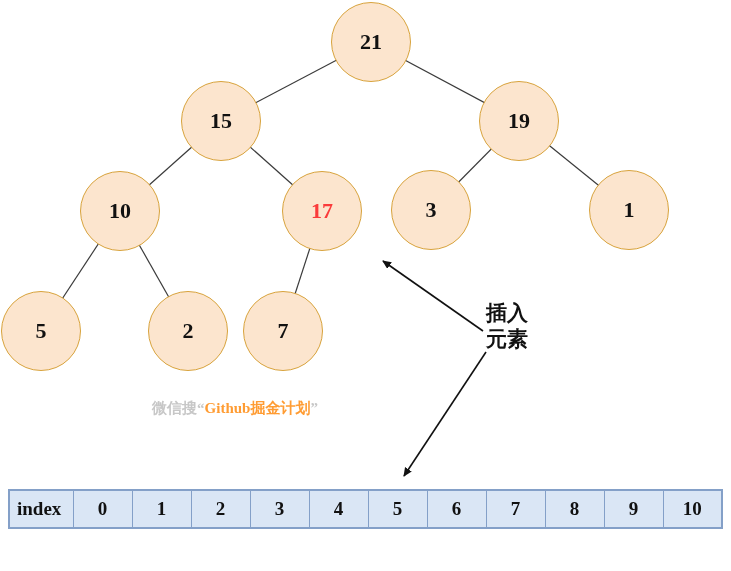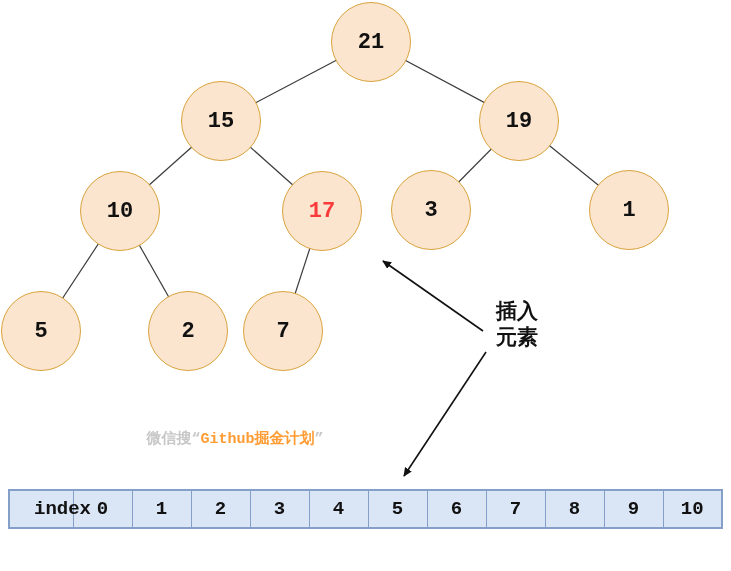--- a/index.html
+++ b/index.html
@@ -1,21 +1,21 @@
 <!DOCTYPE html>
 <html><head>
 <meta charset="utf-8">
 <style>
   html, body { margin: 0; padding: 0; background: #ffffff; }
   .stage {
     position: relative;
     width: 726px; height: 571px;
     background: #ffffff;
     overflow: hidden;
-    font-family: Liberation Mono, monospace;
+    font-family: Liberation Serif, serif;
   }
   svg.overlay {
     position: absolute; left: 0; top: 0;
     width: 731px; height: 571px;
   }
   .edge { stroke: #3b3b3b; stroke-width: 1.2; }
   .arrow { stroke: #111111; stroke-width: 1.6; fill: none; }
   .node {
     position: absolute;
     width: 80px; height: 80px;
@@ -23,34 +23,33 @@
     border: 1.5px solid #d8a33c;
     border-radius: 50%;
     background: #fce5ce;
     display: flex; align-items: center; justify-content: center;
     font-size: 22px; font-weight: bold; color: #111111;
   }
   .red { color: #fa3b3b !important; }
   .insert-label {
     position: absolute;
     left: 476px; top: 300px; width: 62px;
-    text-align: right;
+    text-align: center;
     font-size: 21px; font-weight: bold; color: #111111;
     line-height: 26px;
     white-space: nowrap;
   }
   .watermark {
     position: absolute;
     left: 112px; top: 398px; width: 246px;
     text-align: center;
     font-size: 15px; font-weight: bold;
     line-height: 20px;
     color: #c7c7c7;
     white-space: nowrap;
-    margin-top: 32px;
   }
   .wm-orange { color: #ff9c33; }
   table.heap-table {
     position: absolute;
     left: 8px; top: 489px;
     width: 715px;
     border-collapse: collapse;
     table-layout: fixed;
     border: 2px solid #84a0c8;
     font-size: 19px; font-weight: bold; color: #111111;
@@ -58,21 +57,21 @@
   table.heap-table td, table.heap-table th {
     border: 1px solid #84a0c8;
     background: #dae6f5;
     height: 36px;
     text-align: center;
     padding: 0;
     font-weight: bold;
   }
   table.heap-table th.row-label {
     text-align: left;
-    padding-left: 24px;
+    padding-left: 7px;
   }
   col.label-col { width: 64px; }
 </style>
 </head>
 <body>
 
 <div class="stage">
 
   <svg class="overlay" viewBox="0 0 731 571" xmlns="http://www.w3.org/2000/svg">
     <defs>

